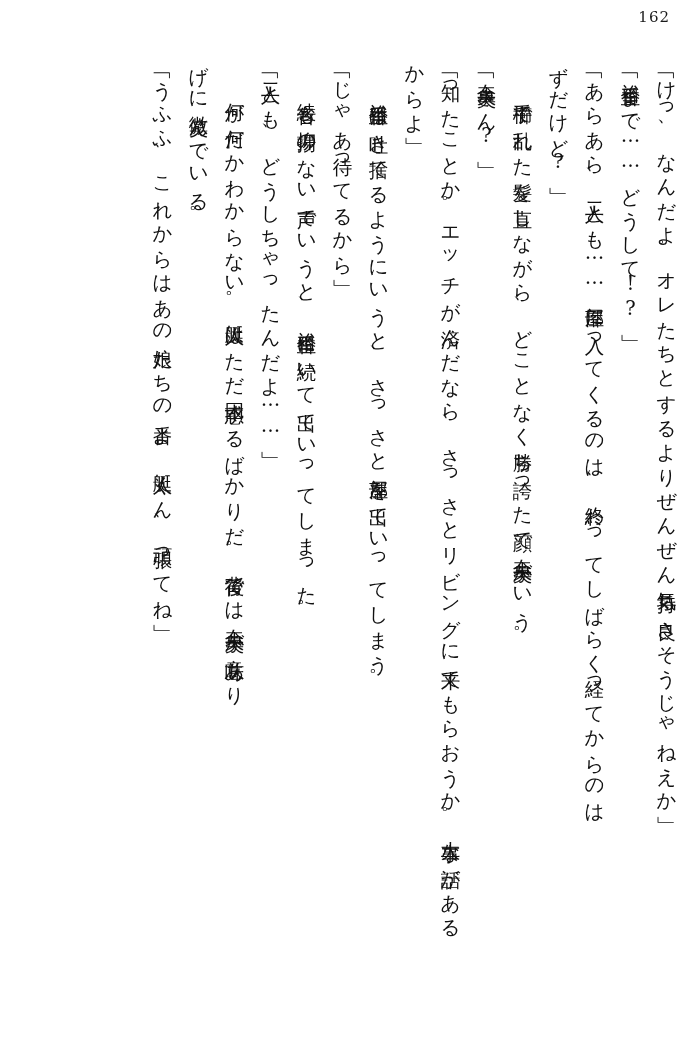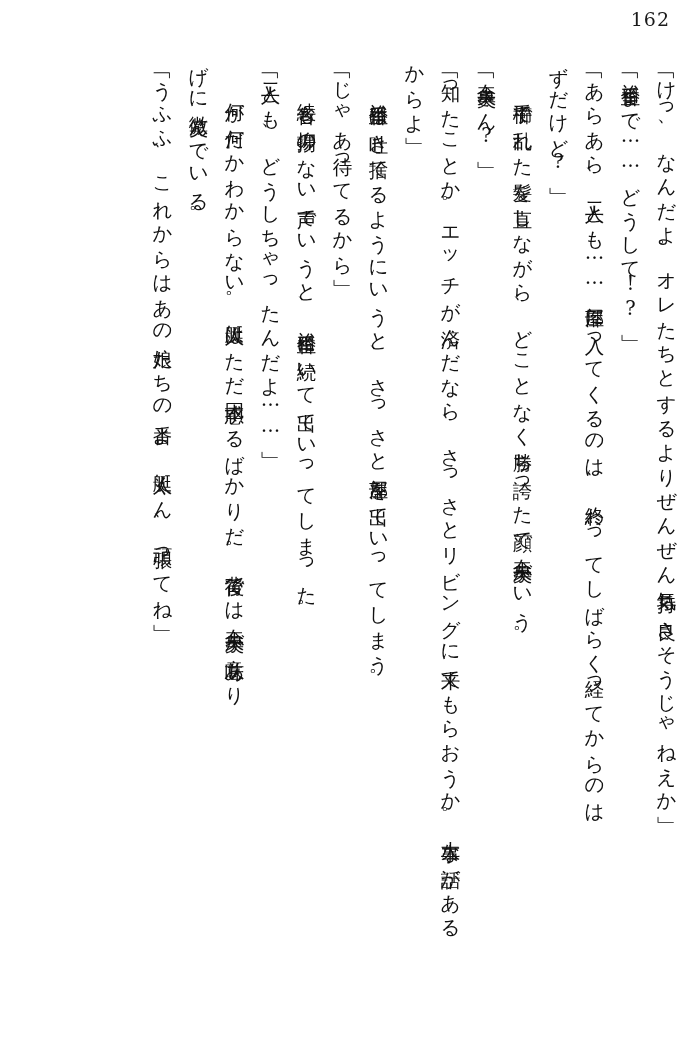--- a/index.html
+++ b/index.html
@@ -20,21 +20,21 @@
     position: relative;
     width: 700px;
     height: 1050px;
     box-sizing: border-box;
   }
 
   .page-number {
     position: absolute;
     top: 8px;
     right: 30px;
-    font-size: 19px;
+    font-size: 15px;
     letter-spacing: 1px;
     color: #1a1a1a;
     font-family: "DejaVu Serif", "Liberation Serif", serif;
   }
 
   
   .body-text {
     position: absolute;
     top: 52px;
     right: 24px;

